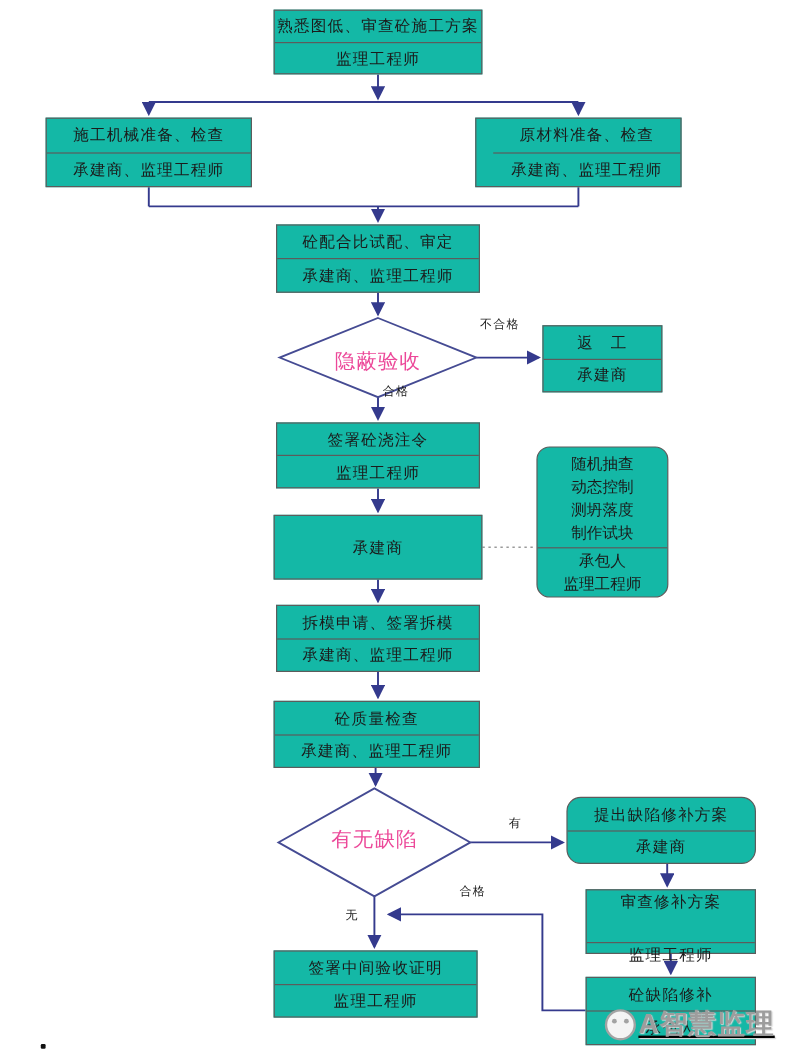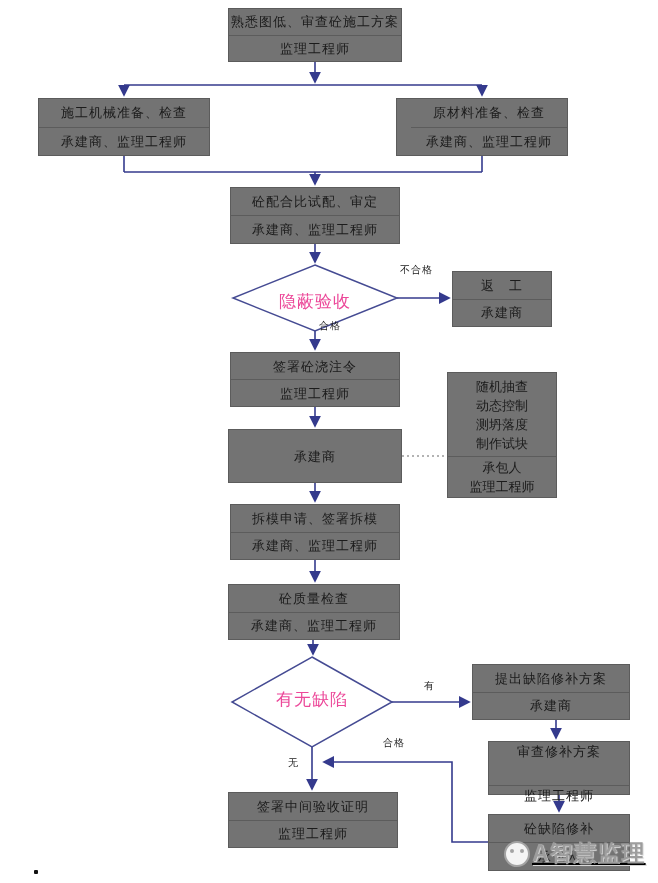--- a/index.html
+++ b/index.html
@@ -1,18 +1,18 @@
 <!DOCTYPE html>
 <html><head>
 <meta charset="utf-8">
 <style>
   html,body{margin:0;padding:0;background:#ffffff;font-family:"Liberation Sans",sans-serif;}
   #canvas{position:relative;width:658px;height:883px;background:#ffffff;overflow:hidden;}
   svg.wires{position:absolute;left:0;top:0;z-index:1;}
-  .node{position:absolute;display:flex;flex-direction:column;border:1px solid #5c5c5c;background:#737373;z-index:2;box-sizing:border-box;}
+  .node{position:absolute;display:flex;flex-direction:column;border:1px solid #5c5c5c;background:#14b8a6;z-index:2;box-sizing:border-box;}
   .node .row{flex:1;display:flex;align-items:center;justify-content:center;font-size:13px;letter-spacing:1px;color:#1b1b1b;text-align:center;white-space:pre-line;line-height:19px;}
   .node .row + .row{border-top:1px solid #5c5c5c;}
   .side .row{letter-spacing:0;}
   .lbl{position:absolute;z-index:3;font-size:10px;color:#1b1b1b;letter-spacing:1px;white-space:nowrap;}
   .dlabel{position:absolute;z-index:3;font-size:17px;color:#ec4899;letter-spacing:1px;text-align:center;}
   .watermark{position:absolute;z-index:4;display:flex;align-items:center;text-decoration:underline;}
   .wm-logo{width:22px;height:22px;border:2px solid #a3a3a3;border-radius:50%;position:relative;background:#f4f4f4;}
   .wm-logo::before{content:"";position:absolute;left:4px;top:6px;width:4px;height:4px;border-radius:50%;background:#a3a3a3;}
   .wm-logo::after{content:"";position:absolute;right:4px;top:6px;width:4px;height:4px;border-radius:50%;background:#a3a3a3;}
   .wm-text{font-size:23px;font-weight:bold;color:#9d9d9d;letter-spacing:1px;margin-left:2px;text-shadow:1px 1px 1px #d8d8d8;}
@@ -102,42 +102,42 @@
 
   <div class="node" style="left:230px;top:352px;width:170px;height:55px;">
     <div class="row">签署砼浇注令</div>
     <div class="row">监理工程师</div>
   </div>
 
   <div class="node" style="left:228px;top:429px;width:174px;height:54px;">
     <div class="row">承建商</div>
   </div>
 
-  <div class="node side" style="left:447px;top:372px;width:110px;height:126px;">
+  <div class="node side" style="left:447px;top:372px;width:110px;height:126px;border-radius:11px;">
     <div class="row" style="flex:2.1;">随机抽查
 动态控制
 测坍落度
 制作试块</div>
     <div class="row">承包人
 监理工程师</div>
   </div>
 
   <div class="node" style="left:230px;top:504px;width:170px;height:56px;">
     <div class="row">拆模申请、签署拆模</div>
     <div class="row">承建商、监理工程师</div>
   </div>
 
   <div class="node" style="left:228px;top:584px;width:172px;height:56px;">
     <div class="row">砼质量检查</div>
     <div class="row">承建商、监理工程师</div>
   </div>
 
   <div class="dlabel" style="left:252px;top:688px;width:120px;">有无缺陷</div>
 
-  <div class="node" style="left:472px;top:664px;width:158px;height:56px;">
+  <div class="node" style="left:472px;top:664px;width:158px;height:56px;border-radius:12px;">
     <div class="row">提出缺陷修补方案</div>
     <div class="row">承建商</div>
   </div>
 
   <div class="node" style="left:488px;top:741px;width:142px;height:54px;gap:24px;">
     <div class="row">审查修补方案</div>
     <div class="row">监理工程师</div>
   </div>
 
   <div class="node" style="left:488px;top:814px;width:142px;height:57px;">

